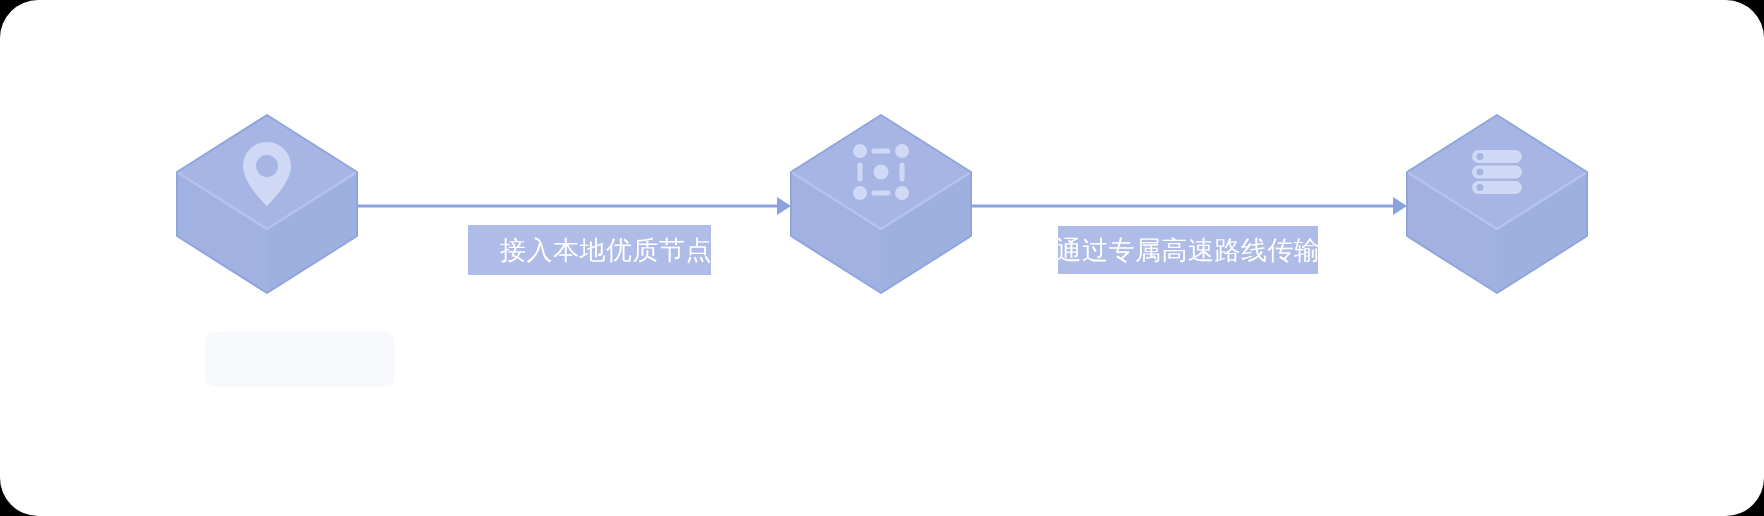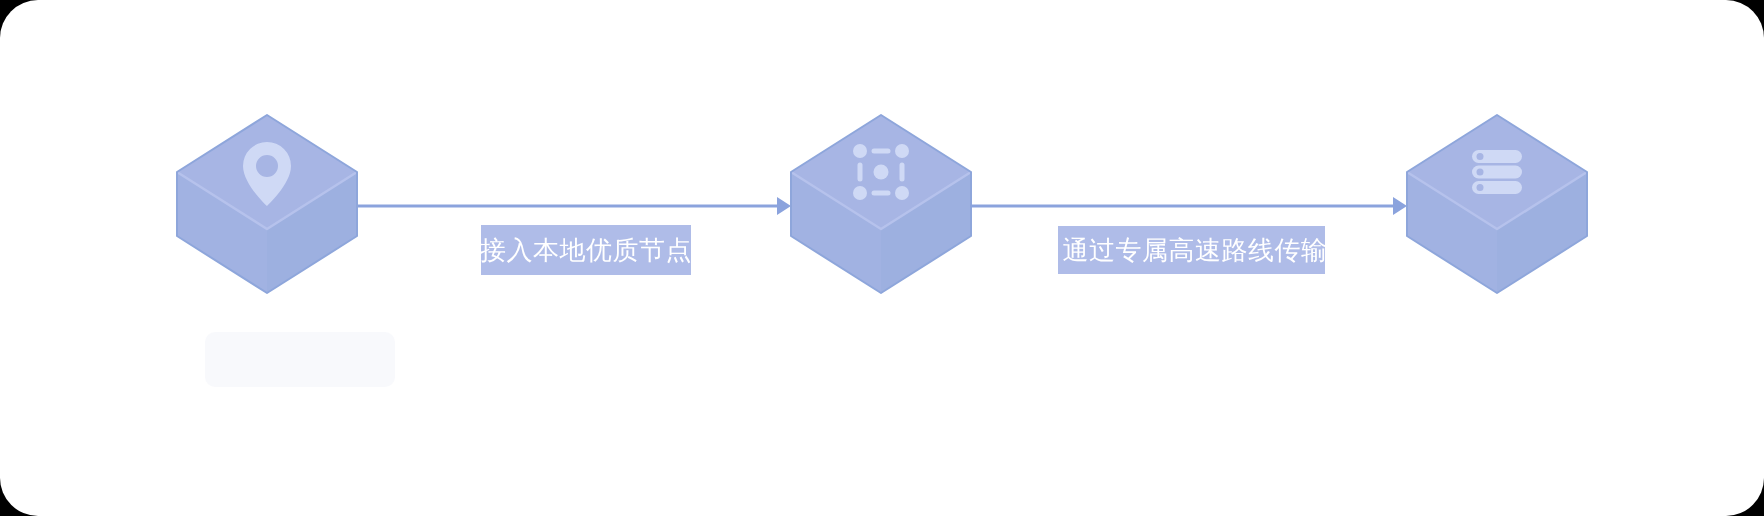--- a/index.html
+++ b/index.html
@@ -56,22 +56,22 @@
     position: absolute;
     display: flex;
     align-items: center;
     justify-content: center;
     background: var(--label_bg);
     color: var(--label_text);
     font-size: 26px;
     letter-spacing: 0.5px;
     white-space: nowrap;
   }
-  #edge-label-1 { left: 481px; top: 225px; width: 210px; height: 50px; }
-  #edge-label-2 { left: 1058px; top: 226px; width: 260px; height: 48px; padding-left: 7px; }
+  #edge-label-1 { left: 468px; top: 225px; width: 210px; height: 50px; padding-left: 33px; }
+  #edge-label-2 { left: 1058px; top: 226px; width: 260px; height: 48px; }
 
   .watermark {
     position: absolute;
     left: 205px;
     top: 332px;
     width: 190px;
     height: 55px;
     border-radius: 10px;
     background: rgba(236, 239, 245, 0.35);
   }

